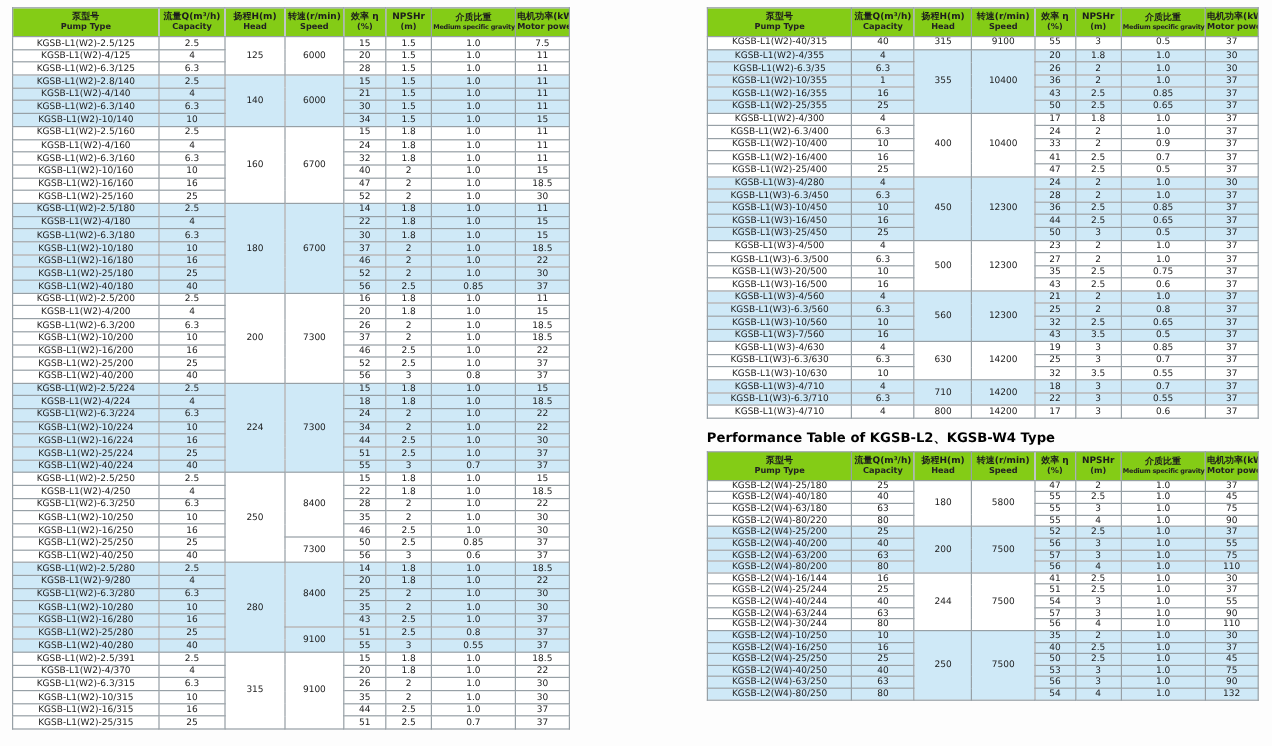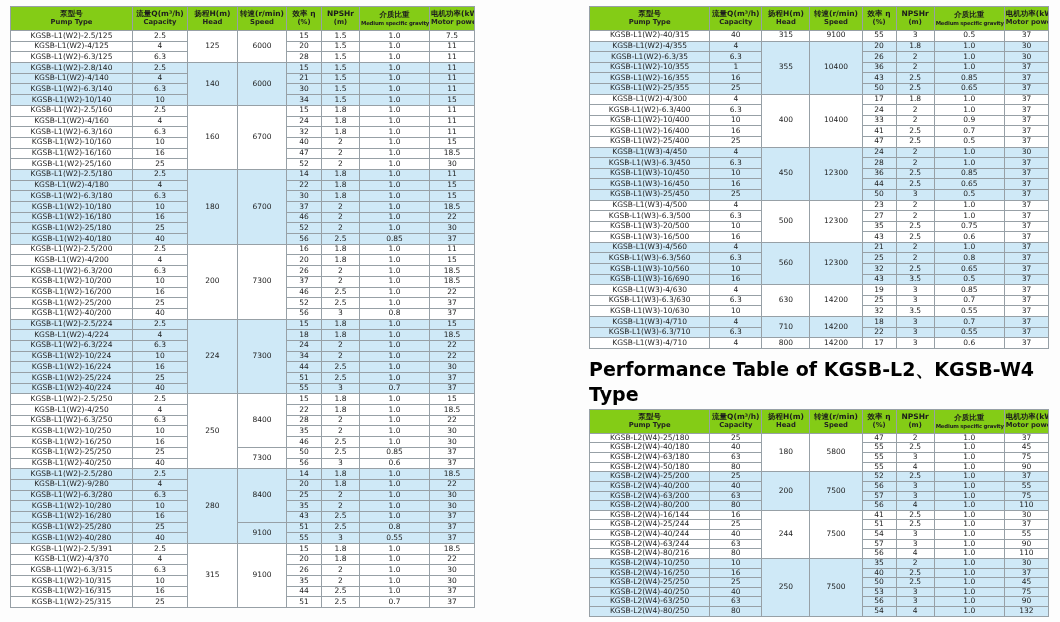--- a/index.html
+++ b/index.html
@@ -18,21 +18,21 @@
   th { background:#84cc16; font-weight:bold; height:24px; }
   th .en { font-weight:bold; font-size:6.8px; color:#222; }
   th .en.small { font-size:5.4px; letter-spacing:-0.2px; }
   .t1 td { height:10.7px; }
   .t2 td { height:10.6px; }
   .t3 td { height:9.4px; }
   tr.band-b td { background:#cfe9f7; }
   tr.band-w td { background:#ffffff; }
   .sec-title { margin:8px 0 4px 0; }
   .sec-title .zh { color:#15a5d8; font-weight:bold; font-size:14px; letter-spacing:1px; }
-  .sec-title .en { color:#000; font-weight:bold; font-size:19px; margin-top:1px; }
+  .sec-title .en { color:#000; font-weight:bold; font-size:11px; margin-top:1px; }
 </style>
 </head>
 <body>
 
 <div class="page">
   <div class="tbl-wrap" id="wrap-t1">
       <table class="t1">
         <colgroup>
           <col style="width: 122px;">
           <col style="width: 55px;">
@@ -673,21 +673,21 @@
             </tr>
             <tr class="band-w">
               <td>KGSB-L1(W2)-25/400</td>
               <td>25</td>
               <td>47</td>
               <td>2.5</td>
               <td>0.5</td>
               <td>37</td>
             </tr>
             <tr class="band-b">
-              <td>KGSB-L1(W3)-4/450</td>
+              <td>KGSB-L1(W3)-4/280</td>
               <td>4</td>
               <td rowspan="5">450</td>
               <td rowspan="5">12300</td>
               <td>24</td>
               <td>2</td>
               <td>1.0</td>
               <td>30</td>
             </tr>
             <tr class="band-b">
               <td>KGSB-L1(W3)-6.3/450</td>
@@ -775,21 +775,21 @@
             </tr>
             <tr class="band-b">
               <td>KGSB-L1(W3)-10/560</td>
               <td>10</td>
               <td>32</td>
               <td>2.5</td>
               <td>0.65</td>
               <td>37</td>
             </tr>
             <tr class="band-b">
-              <td>KGSB-L1(W3)-16/690</td>
+              <td>KGSB-L1(W3)-7/560</td>
               <td>16</td>
               <td>43</td>
               <td>3.5</td>
               <td>0.5</td>
               <td>37</td>
             </tr>
             <tr class="band-w">
               <td>KGSB-L1(W3)-4/630</td>
               <td>4</td>
               <td rowspan="3">630</td>
@@ -918,21 +918,21 @@
             </tr>
             <tr class="band-w">
               <td>KGSB-L2(W4)-63/180</td>
               <td>63</td>
               <td>55</td>
               <td>3</td>
               <td>1.0</td>
               <td>75</td>
             </tr>
             <tr class="band-w">
-              <td>KGSB-L2(W4)-50/180</td>
+              <td>KGSB-L2(W4)-80/220</td>
               <td>80</td>
               <td>55</td>
               <td>4</td>
               <td>1.0</td>
               <td>90</td>
             </tr>
             <tr class="band-b">
               <td>KGSB-L2(W4)-25/200</td>
               <td>25</td>
               <td rowspan="4">200</td>
@@ -994,21 +994,21 @@
             </tr>
             <tr class="band-w">
               <td>KGSB-L2(W4)-63/244</td>
               <td>63</td>
               <td>57</td>
               <td>3</td>
               <td>1.0</td>
               <td>90</td>
             </tr>
             <tr class="band-w">
-              <td>KGSB-L2(W4)-80/216</td>
+              <td>KGSB-L2(W4)-30/244</td>
               <td>80</td>
               <td>56</td>
               <td>4</td>
               <td>1.0</td>
               <td>110</td>
             </tr>
             <tr class="band-b">
               <td>KGSB-L2(W4)-10/250</td>
               <td>10</td>
               <td rowspan="6">250</td>

